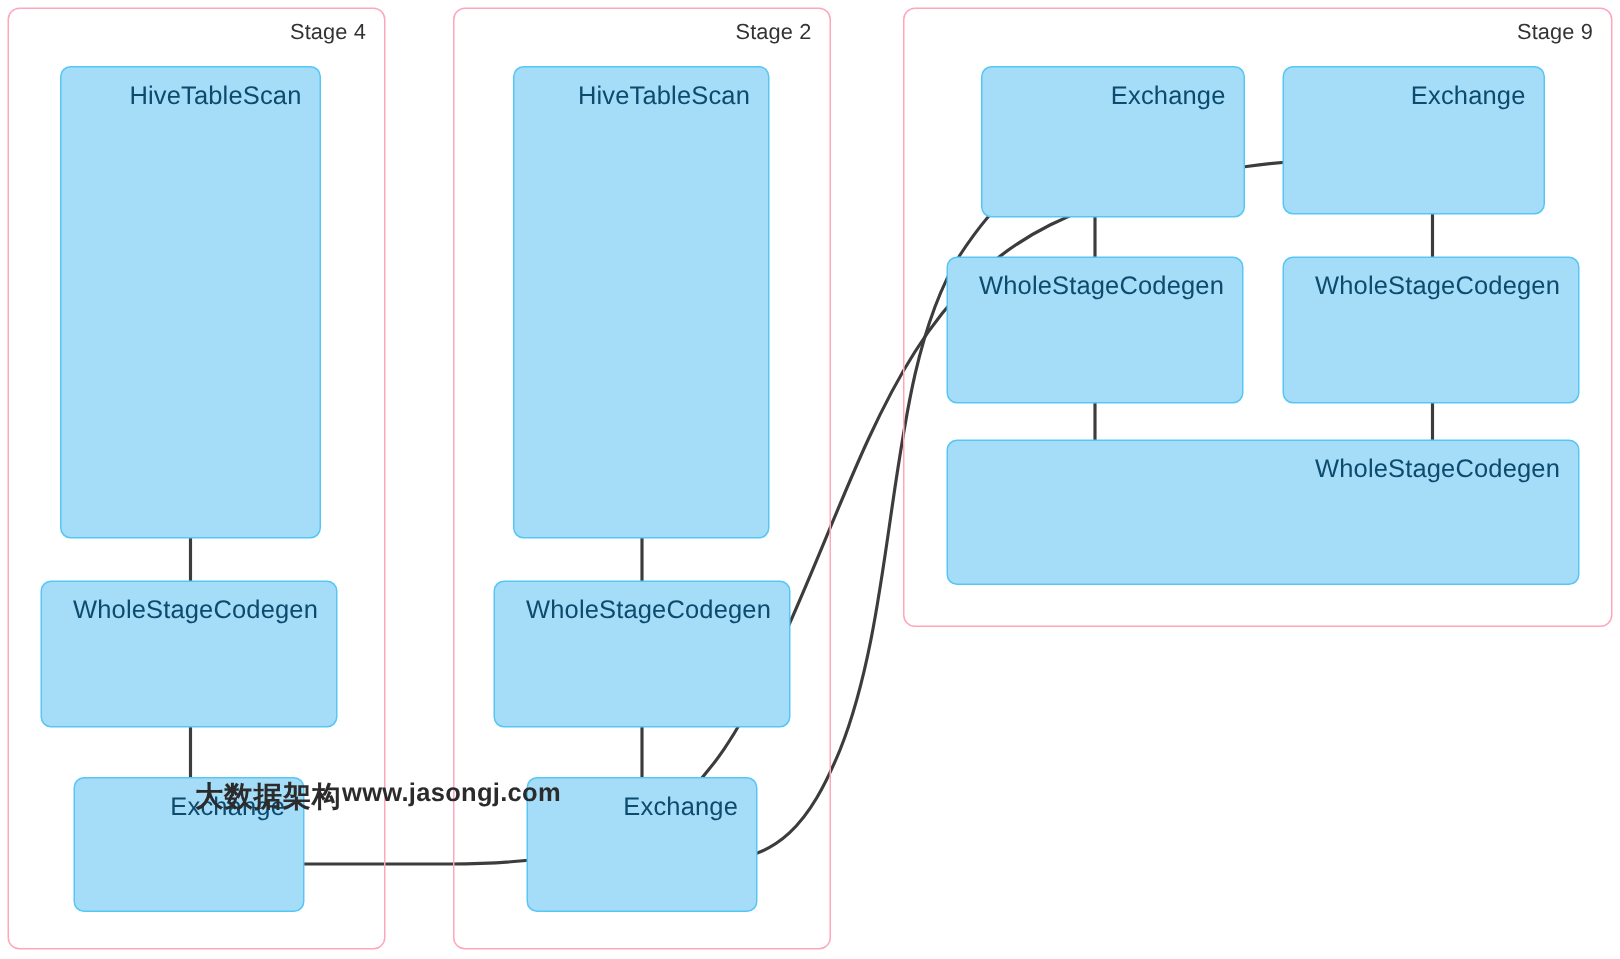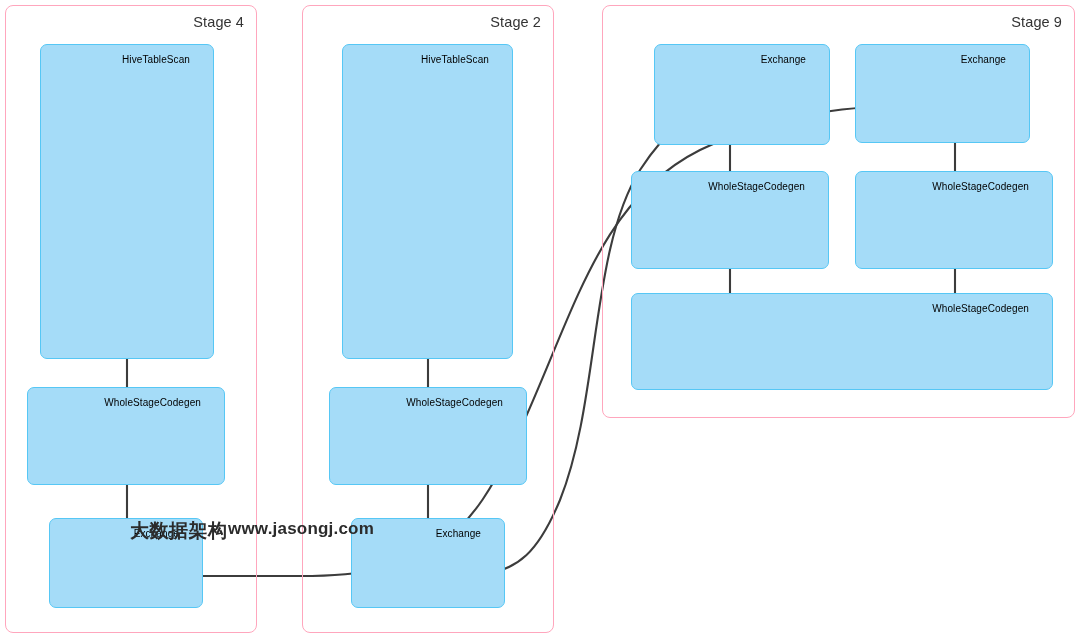--- a/index.html
+++ b/index.html
@@ -39,23 +39,23 @@
   .opbox {
     position: absolute;
     box-sizing: border-box;
     background: #a5dcf8;
     border: 1px solid #56c7f5;
     border-radius: 7px;
   }
   .opbox-label {
     position: absolute;
     top: 9px;
-    right: 23px;
-    font-size: 10px;
-    color: #000000;
+    right: 12px;
+    font-size: 17px;
+    color: #0c4a6e;
     white-space: nowrap;
     letter-spacing: 0.1px;
   }
   
   #edges {
     position: absolute;
     left: 0;
     top: 0;
     width: 1080px;
     height: 639px;

